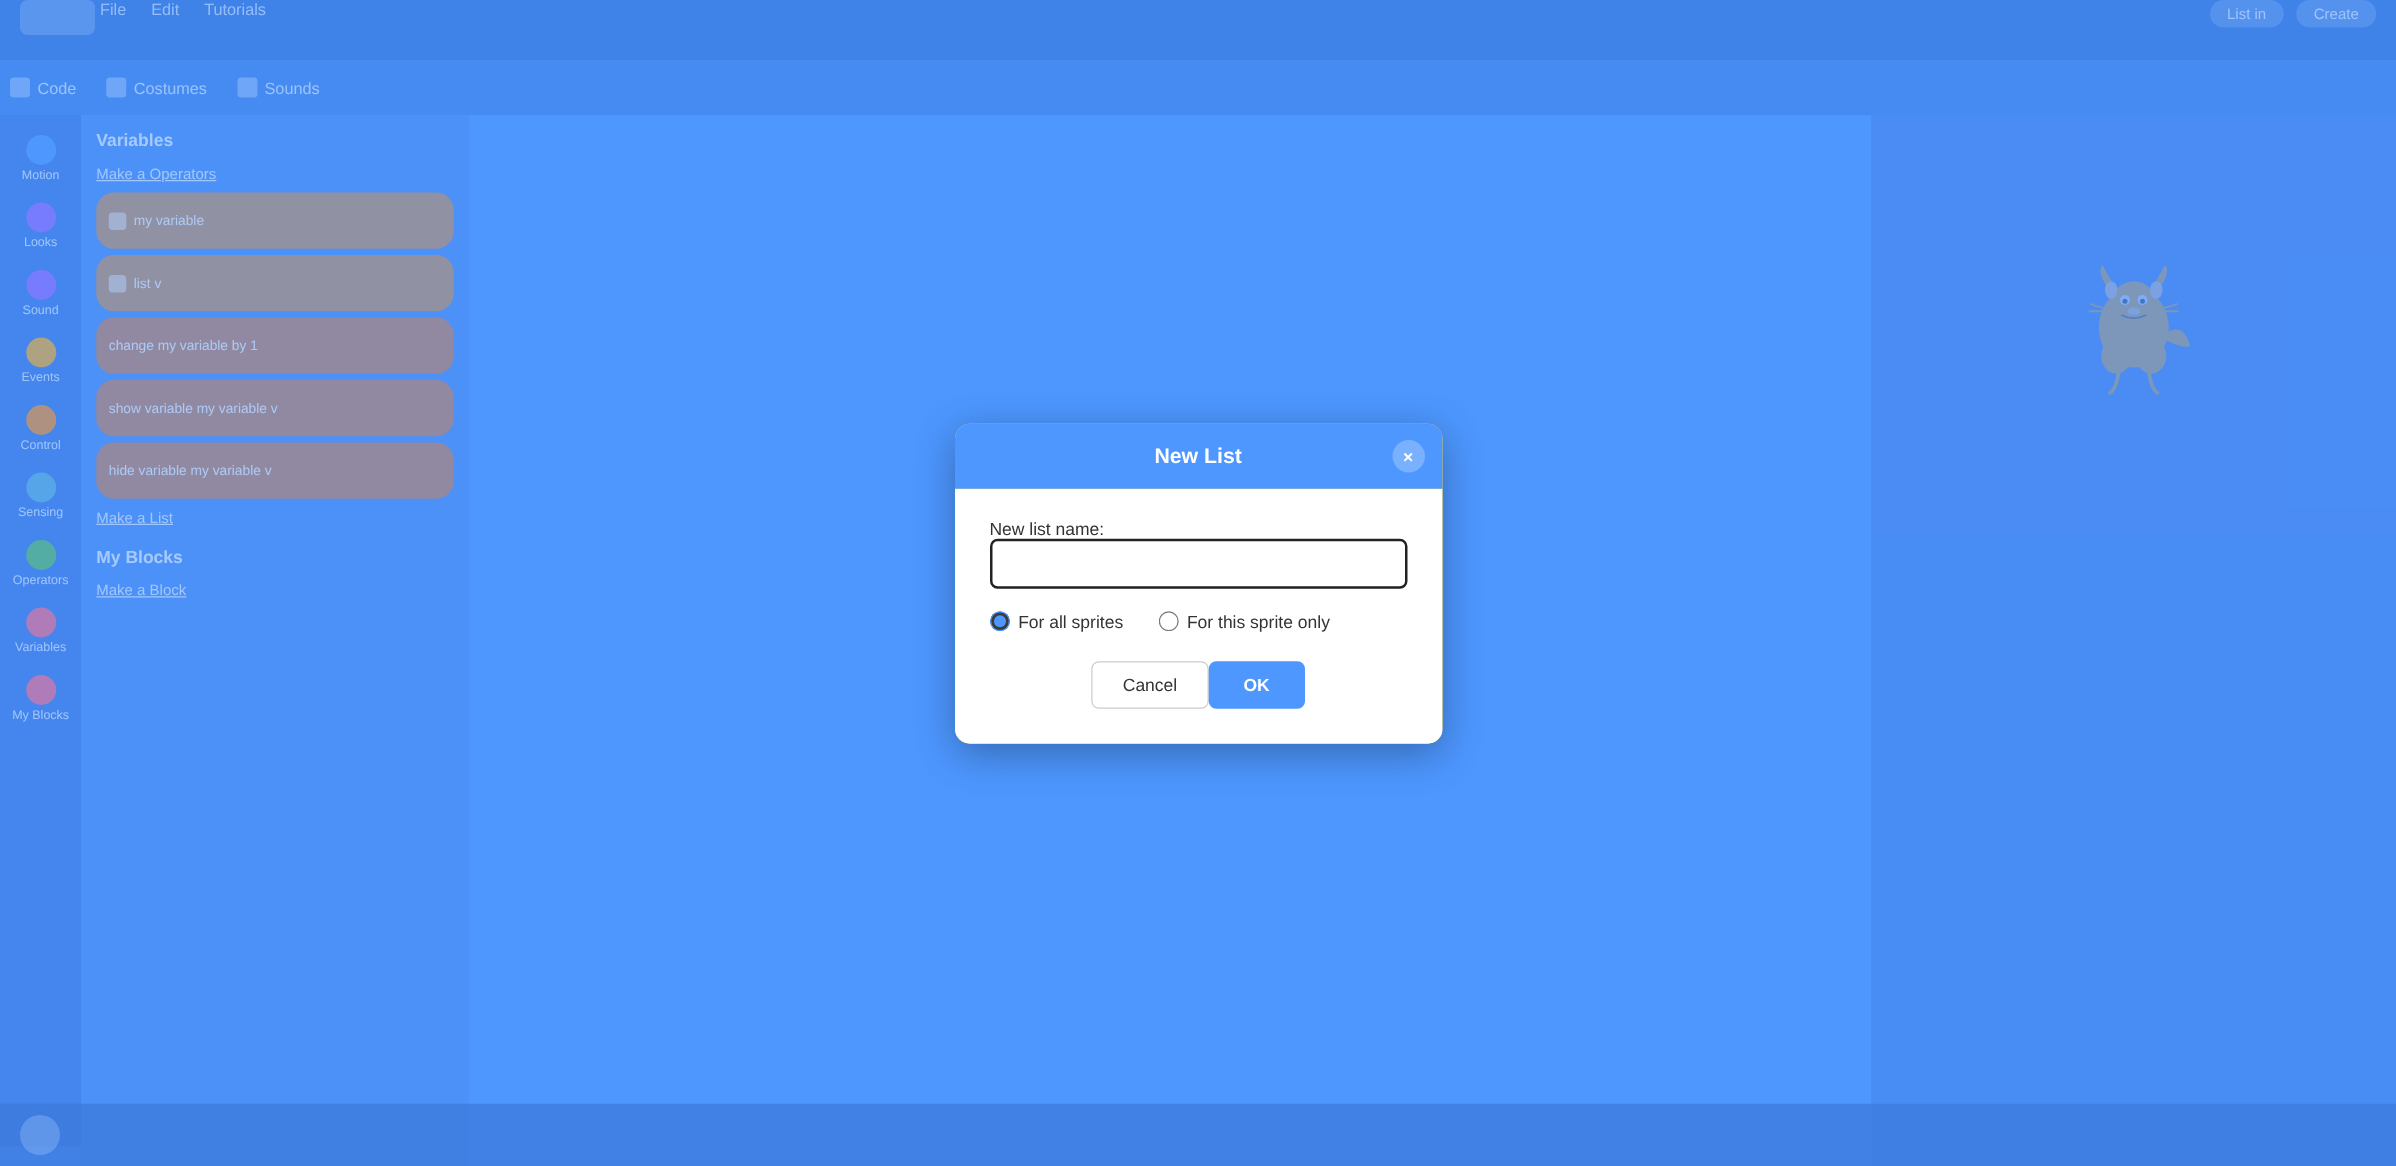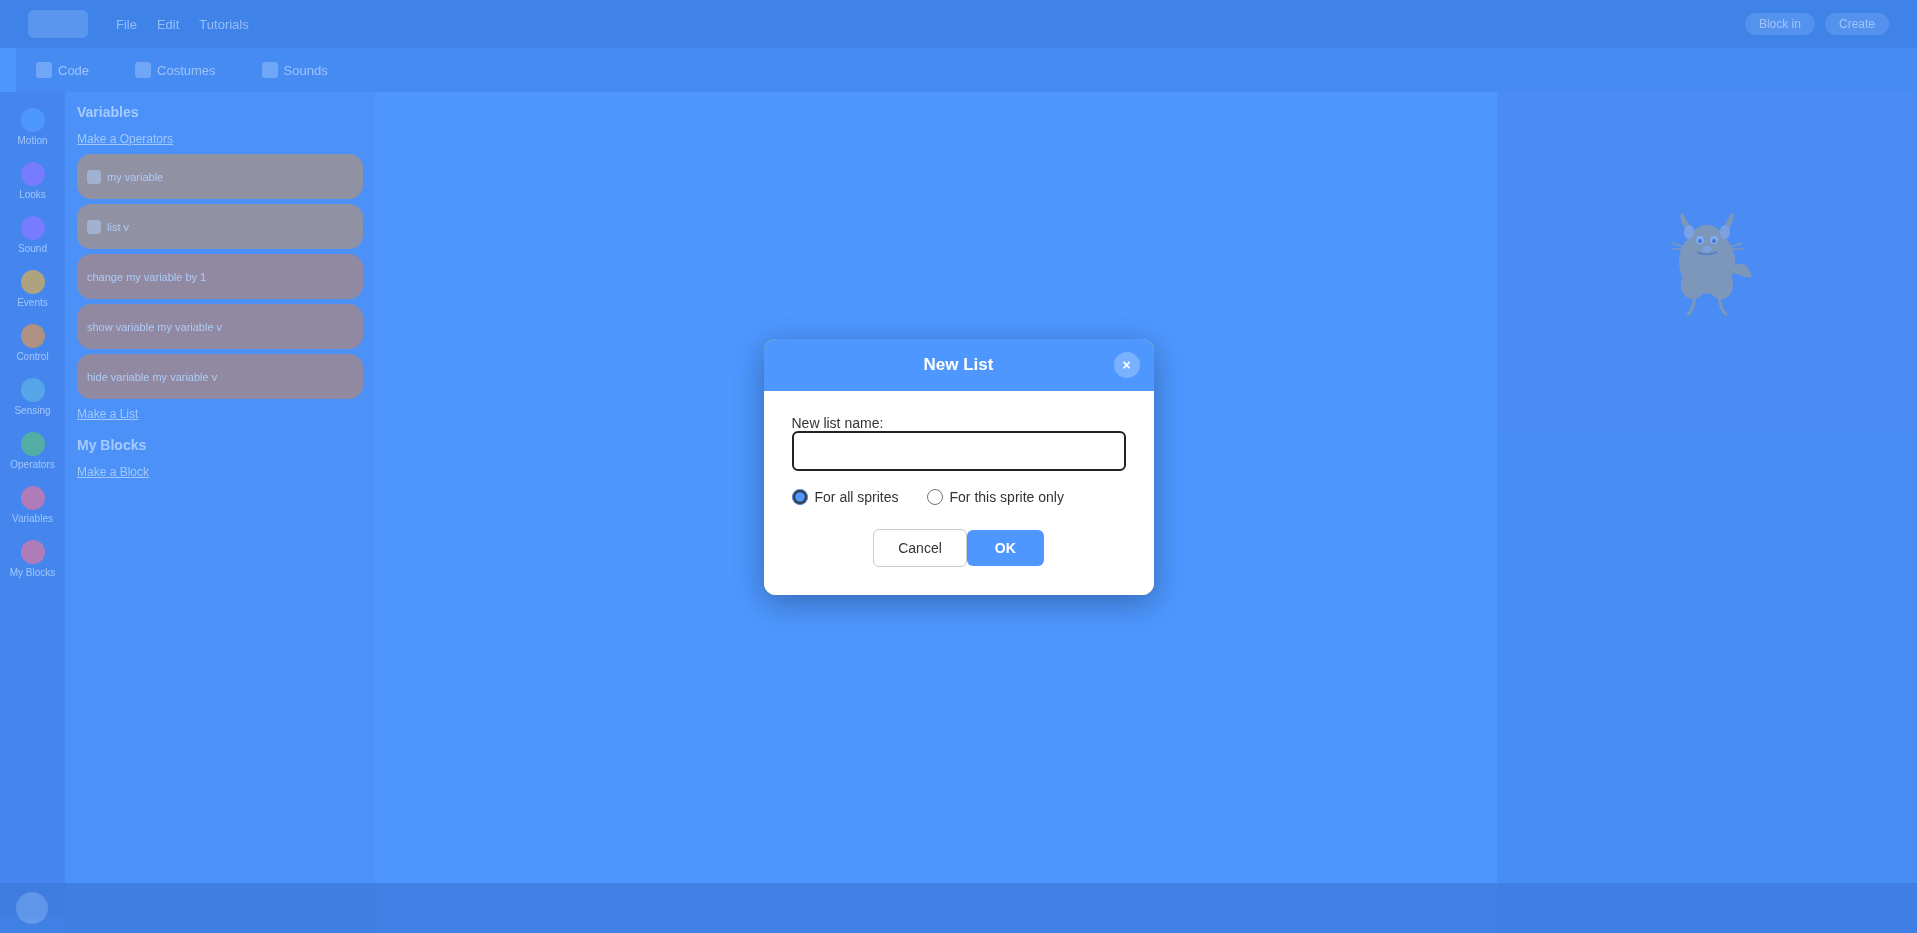--- a/index.html
+++ b/index.html
@@ -20,23 +20,23 @@
       z-index: 0;
     }
 
     
     .top-bar {
       position: absolute;
       top: 0; left: 0; right: 0;
       height: 48px;
       background: rgba(50, 110, 210, 0.9);
       display: flex;
-      align-items: center;
-      padding: 0 28px;
-      gap: 28px;
+      align-items: flex-start;
+      padding: 0 16px;
+      gap: 4px;
       z-index: 1;
     }
     .top-bar-logo {
       width: 60px; height: 28px;
       background: rgba(255,255,255,0.25);
       border-radius: 6px;
     }
     .top-bar-nav {
       display: flex; gap: 20px;
     }
@@ -54,27 +54,27 @@
       border: none;
       border-radius: 14px;
       padding: 4px 14px;
       font-size: 12px;
       cursor: pointer;
     }
 
     
     .tab-bar {
       position: absolute;
-      top: 48px; left: 16px; right: 0;
+      top: 48px; left: 0; right: 0;
       height: 44px;
       background: rgba(60, 120, 220, 0.7);
       display: flex;
       align-items: center;
-      padding: 0 20px;
-      gap: 46px;
+      padding: 0 8px;
+      gap: 24px;
       z-index: 1;
     }
     .tab-item {
       color: rgba(255,255,255,0.8);
       font-size: 13px;
       display: flex; align-items: center; gap: 6px;
     }
     .tab-icon {
       width: 16px; height: 16px;
       background: rgba(255,255,255,0.4);
@@ -277,21 +277,20 @@
     }
     .radio-label input[type="radio"] {
       accent-color: #4D97FF;
       width: 16px; height: 16px;
       cursor: pointer;
     }
     .modal-actions {
       display: flex;
       justify-content: center;
       gap: 0;
-      align-items: center;
     }
     .btn-cancel {
       padding: 10px 24px;
       border: 1.5px solid #ccc;
       border-radius: 6px;
       background: #fff;
       font-size: 14px;
       cursor: pointer;
       color: #333;
     }
@@ -328,21 +327,21 @@
 <div class="bg-overlay"></div>
 
 <div class="top-bar">
   <div class="top-bar-logo"></div>
   <div class="top-bar-nav">
     <span>File</span>
     <span>Edit</span>
     <span>Tutorials</span>
   </div>
   <div class="top-bar-right">
-    <button class="top-bar-btn">Block in</button>
+    <button class="top-bar-btn">List in</button>
     <button class="top-bar-btn">Create</button>
   </div>
 </div>
 
 <div class="tab-bar">
   <div class="tab-item">
     <span class="tab-icon"></span>
     <span>Code</span>
   </div>
   <div class="tab-item">

